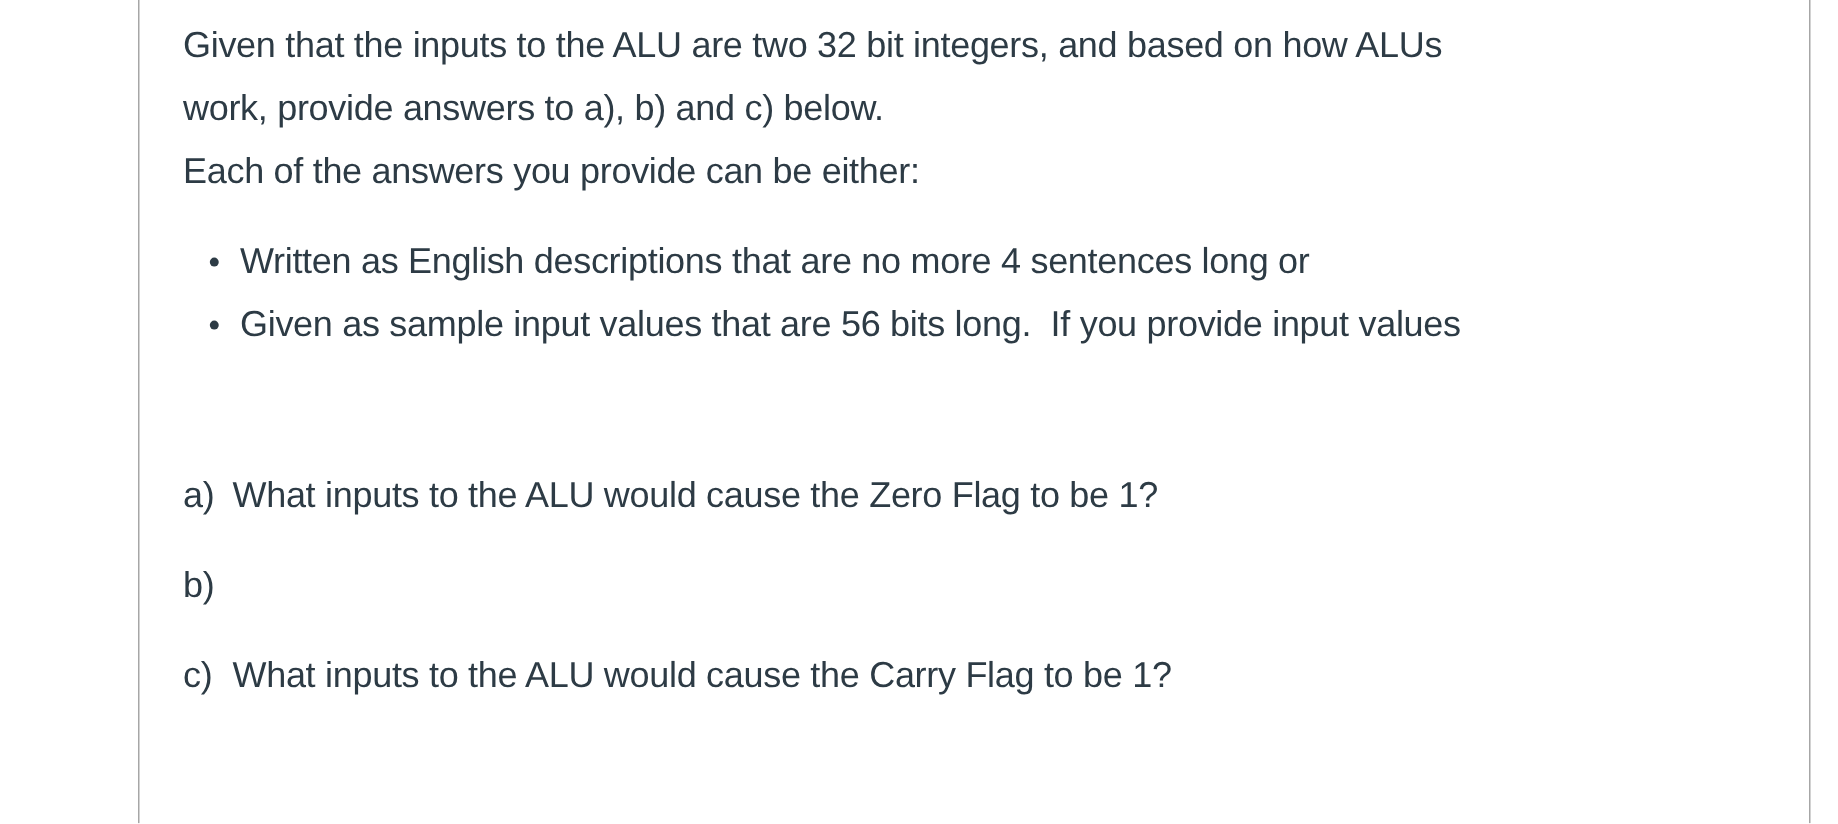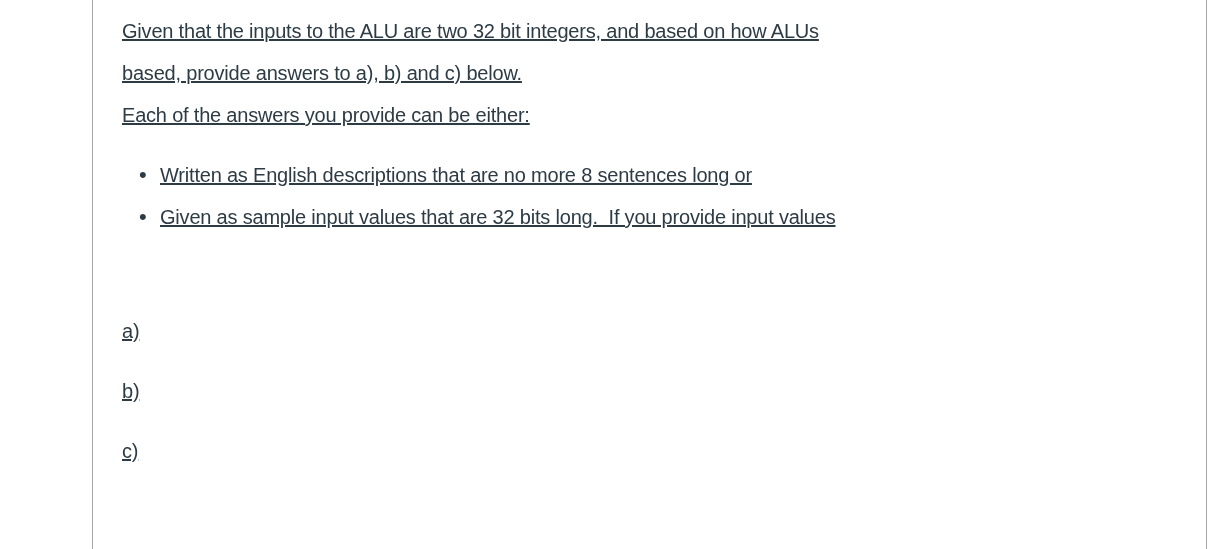--- a/index.html
+++ b/index.html
@@ -24,24 +24,23 @@
     background: #a6a6a6;
   }
   .vline.left  { left: 92px; }
   .vline.right { left: 1206px; }
 
   .content {
     position: absolute;
     left: 122px;
     top: 10px;
     width: 1070px;
-    font-size: 20px;
+    font-size: 24px;
     line-height: 42px;
     letter-spacing: -0.2px;
-    text-decoration: underline;
   }
   .para { margin: 0 0 0 0; }
   .para + .para { }
   .line { display: block; white-space: pre-wrap; }
 
   ul.bullets {
     list-style: none;
     margin: 18px 0 0 0;
     padding: 0;
   }
@@ -74,40 +73,42 @@
 <body>
 
 <div class="page">
   <div class="vline left"></div>
   <div class="vline right"></div>
 
   <div class="content">
 
     <p class="para">
       <span class="line">Given that the inputs to the ALU are two 32 bit integers, and based on how ALUs</span>
-      <span class="line">based, provide answers to a), b) and c) below.</span>
+      <span class="line">work, provide answers to a), b) and c) below.</span>
     </p>
 
     <p class="para">Each of the answers you provide can be either:</p>
 
     <ul class="bullets">
       <li>
-        <span class="line">Written as English descriptions that are no more 8 sentences long or</span>
+        <span class="line">Written as English descriptions that are no more 4 sentences long or</span>
       </li>
       <li>
-        <span class="line">Given as sample input values that are 32 bits long.  If you provide input values</span>
+        <span class="line">Given as sample input values that are 56 bits long.  If you provide input values</span>
       </li>
     </ul>
 
     <div class="questions">
       <div class="question">
         <span class="qlabel">a)</span>
+        <span class="qtext">What inputs to the ALU would cause the Zero Flag to be 1?</span>
       </div>
       <div class="question">
         <span class="qlabel">b)</span>
       </div>
       <div class="question">
         <span class="qlabel">c)</span>
+        <span class="qtext">What inputs to the ALU would cause the Carry Flag to be 1?</span>
       </div>
     </div>
 
   </div>
 </div>
 
 </body></html>

